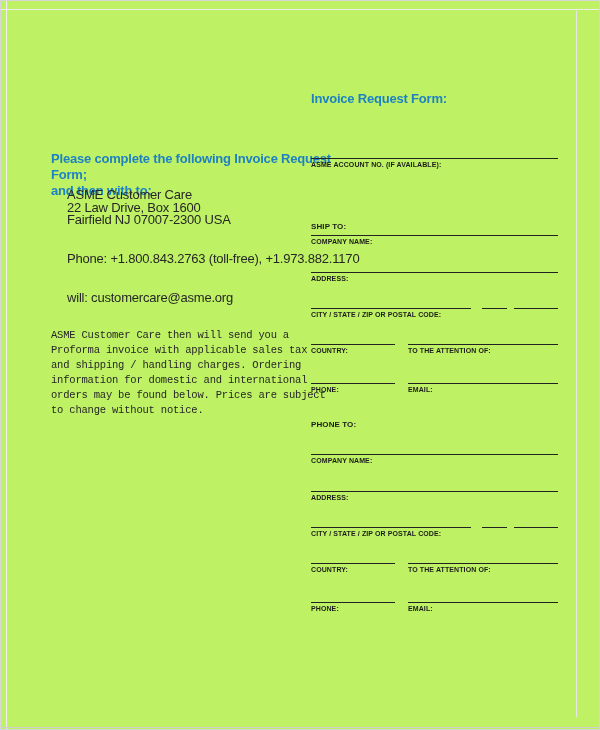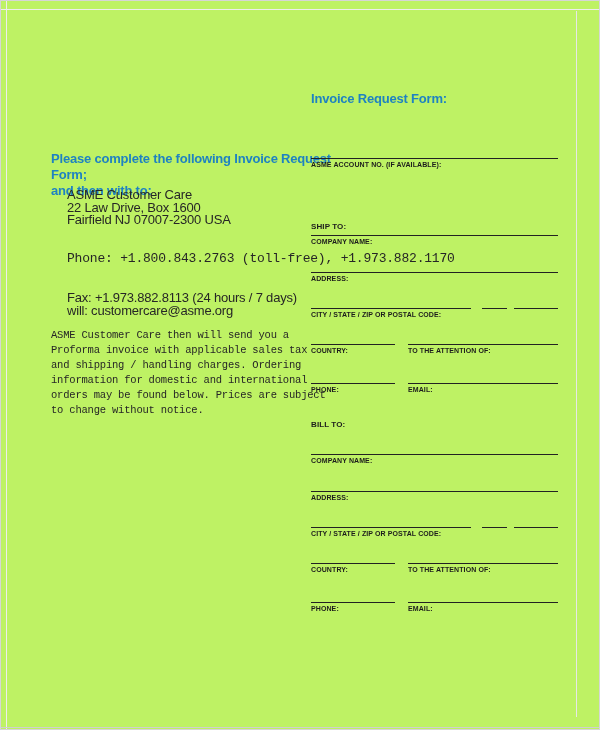--- a/index.html
+++ b/index.html
@@ -57,26 +57,25 @@
     <div>Please complete the following Invoice Request Form;</div>
     <div>and then with to:</div>
   </div>
 
   <div class="body-text" style="left:50px; top:188px;">
     <div>ASME Customer Care</div>
     <div>22 Law Drive, Box 1600</div>
     <div>Fairfield NJ 07007-2300 USA</div>
   </div>
 
-  <div class="body-text" style="left:50px; top:252px;font-family:Liberation Mono, monospace;">
+  <div class="body-text" style="left:50px; top:252px;">
     <div>Phone:  +1.800.843.2763 (toll-free), +1.973.882.1170</div>
   </div>
 
   <div class="body-text" style="left:50px; top:291px;">
-    <div>Fax:  +1.973.882.8113 (24 hours / 7 days)</div>
     <div>will:  customercare@asme.org</div>
   </div>
 
   <div class="note-text" style="left:50px; top:327px;">ASME Customer Care then will send you a Proforma invoice with applicable sales tax and shipping / handling charges.  Ordering information for domestic and international orders may be found below. Prices are subject to change without notice.</div>
 
   <div class="fgroup" style="left:310px; top:157px; width:247px;">
     <div class="fline"></div>
     <span class="flabel">ASME ACCOUNT NO. (IF AVAILABLE):</span>
   </div>
 
@@ -114,21 +113,21 @@
 
   <div class="fgroup" style="left:310px; top:382px; width:84px;">
     <div class="fline"></div>
     <span class="flabel">PHONE:</span>
   </div>
   <div class="fgroup" style="left:407px; top:382px; width:150px;">
     <div class="fline"></div>
     <span class="flabel">EMAIL:</span>
   </div>
 
-  <div class="section-heading" style="left:310px; top:419px;">BILL TO:</div>
+  <div class="section-heading" style="left:310px; top:419px;">PHONE TO:</div>
 
   <div class="fgroup" style="left:310px; top:453px; width:247px;">
     <div class="fline"></div>
     <span class="flabel">COMPANY NAME:</span>
   </div>
 
   <div class="fgroup" style="left:310px; top:490px; width:247px;">
     <div class="fline"></div>
     <span class="flabel">ADDRESS:</span>
   </div>

